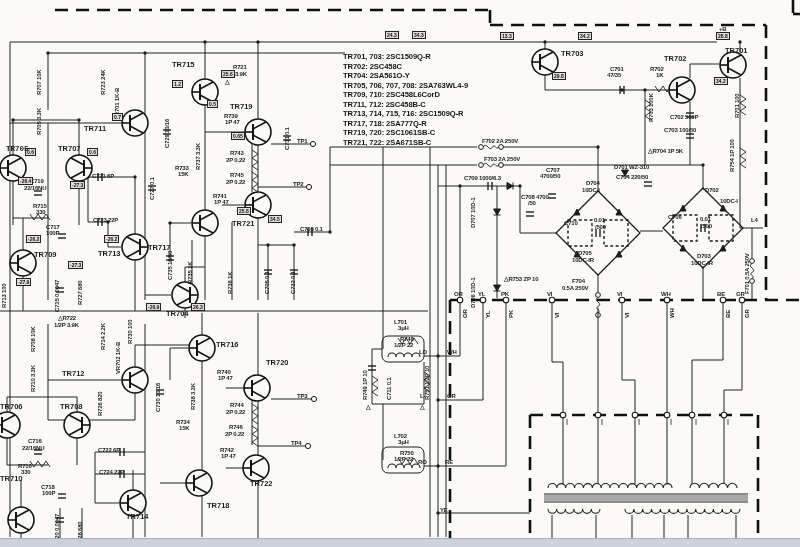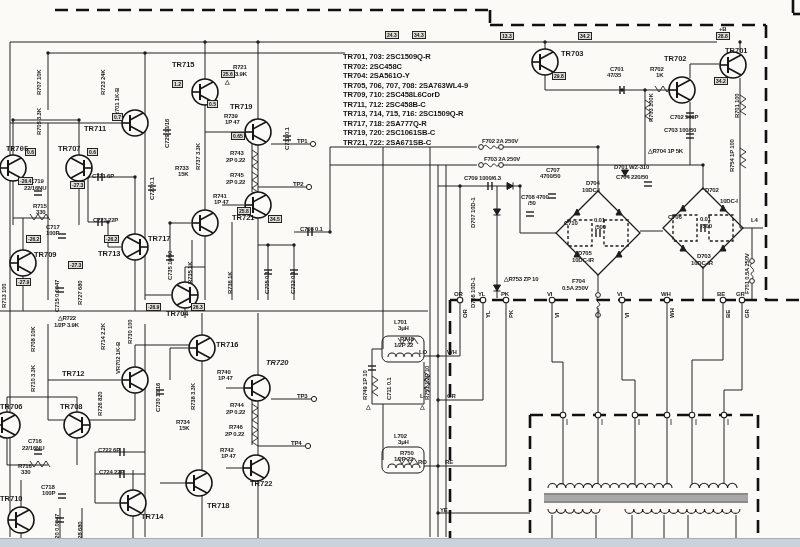--- a/index.html
+++ b/index.html
@@ -715,30 +715,30 @@
       <span class="vbox" style="left: 191px; top: 303px;">26.3</span>
       <span class="vbox" style="left: 237px; top: 207px;">25.8</span>
       <span class="vbox" style="left: 268px; top: 215px;">34.5</span>
       <span class="lbl tr" style="left: 6px; top: 146px; font-family: Liberation Mono, monospace;">TR705</span>
       <span class="lbl tr" style="left: 58px; top: 146px;">TR707</span>
       <span class="lbl tr" style="left: 84px; top: 126px;">TR711</span>
       <span class="lbl tr" style="left: 172px; top: 62px;">TR715</span>
       <span class="lbl tr" style="left: 230px; top: 104px;">TR719</span>
       <span class="lbl tr" style="left: 34px; top: 252px;">TR709</span>
       <span class="lbl tr" style="left: 98px; top: 251px;">TR713</span>
-      <span class="lbl tr" style="left: 148px; top: 236px;">TR717</span>
-      <span class="lbl tr" style="left: 232px; top: 215px; text-align: center;">TR721</span>
+      <span class="lbl tr" style="left: 148px; top: 245px;">TR717</span>
+      <span class="lbl tr" style="left: 232px; top: 221px; text-align: center;">TR721</span>
       <span class="lbl tr" style="left: 166px; top: 311px;">TR704</span>
       <span class="lbl tr" style="left: 62px; top: 371px;">TR712</span>
       <span class="lbl tr" style="left: 0px; top: 404px;">TR706</span>
       <span class="lbl tr" style="left: 60px; top: 404px;">TR708</span>
       <span class="lbl tr" style="left: 216px; top: 342px;">TR716</span>
-      <span class="lbl tr" style="left: 266px; top: 360px; font-style: italic;">TR720</span>
-      <span class="lbl tr" style="left: 0px; top: 496px;">TR710</span>
-      <span class="lbl tr" style="left: 141px; top: 514px;">TR714</span>
+      <span class="lbl tr" style="left: 266px; top: 360px;">TR720</span>
+      <span class="lbl tr" style="left: 0px; top: 476px;">TR710</span>
+      <span class="lbl tr" style="left: 126px; top: 514px;">TR714</span>
       <span class="lbl tr" style="left: 207px; top: 503px;">TR718</span>
       <span class="lbl tr" style="left: 250px; top: 481px;">TR722</span>
       <span class="lbl tr" style="left: 561px; top: 51px;">TR703</span>
       <span class="lbl tr" style="left: 664px; top: 56px;">TR702</span>
       <span class="lbl tr" style="left: 725px; top: 48px;">TR701</span>
     </div>
   <div id="bottom-bar"></div>
 </div>
 
 </body></html>

